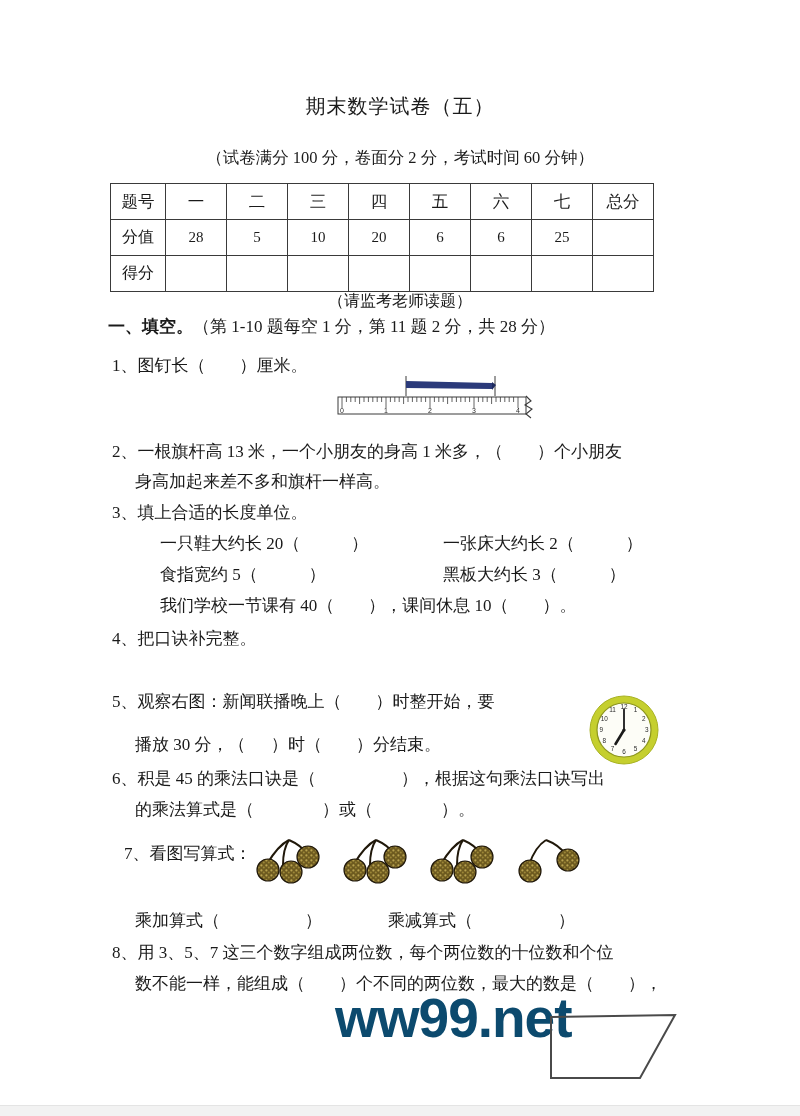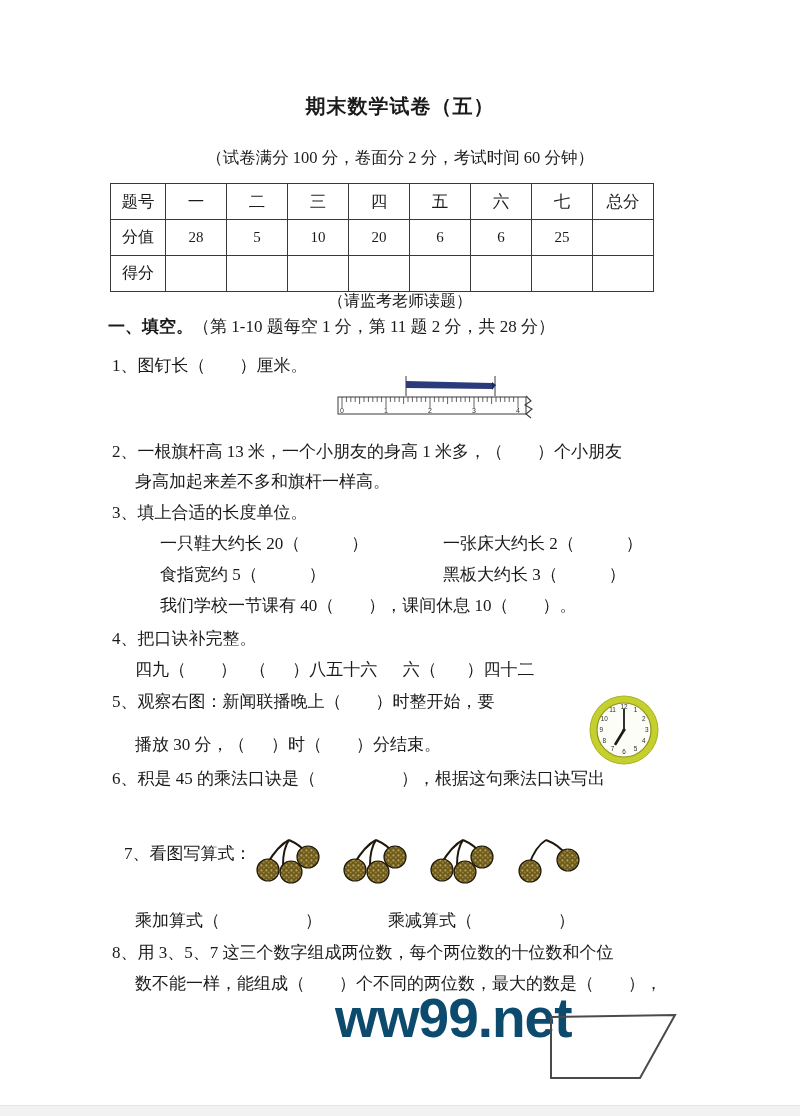--- a/index.html
+++ b/index.html
@@ -47,21 +47,21 @@
     z-index: 0;
   }
 
   
   .doc-title {
     position: absolute;
     left: 0; top: 93px;
     width: 800px;
     text-align: center;
     font-size: 20px;
-    font-weight: bold;
+    font-weight: normal;
     letter-spacing: 1px;
   }
   .doc-subtitle {
     position: absolute;
     left: 0; top: 147px;
     width: 800px;
     text-align: center;
     font-size: 16.5px;
   }
 
@@ -263,21 +263,20 @@
   <div class="line" style="left:135px; top:473px;">身高加起来差不多和旗杆一样高。</div>
 
   <div class="line" style="left:112px; top:504px;">3、填上合适的长度单位。</div>
   <div class="line" style="left:160px; top:535px;">一只鞋大约长 20（            ）</div>
   <div class="line" style="left:443px; top:535px;">一张床大约长 2（            ）</div>
   <div class="line" style="left:160px; top:566px;">食指宽约 5（            ）</div>
   <div class="line" style="left:443px; top:566px;">黑板大约长 3（            ）</div>
   <div class="line" style="left:160px; top:597px;">我们学校一节课有 40（        ），课间休息 10（        ）。</div>
 
   <div class="line" style="left:112px; top:630px;">4、把口诀补完整。</div>
-  <div class="line" style="left:135px; top:661px;">四九（        ）   （      ）八五十六      六（       ）四十二</div>
 
   <div class="line" style="left:112px; top:693px;">5、观察右图：新闻联播晚上（        ）时整开始，要</div>
   <div class="line" style="left:135px; top:736px;">播放 30 分，（      ）时（        ）分结束。</div>
 
   <div class="clock-wrap">
     <svg width="72" height="72" viewBox="0 0 72 72">
       <circle cx="36" cy="36" r="34" fill="#c5cf2e"></circle>
       <circle cx="36" cy="36" r="34" fill="none" stroke="#a8b223" stroke-width="1"></circle>
       <circle cx="36" cy="36" r="27" fill="#fdfdf7" stroke="#8d9620" stroke-width="1.2"></circle>
       <g fill="#2a2a2a" font-family="Liberation Sans, sans-serif" font-size="6.4" text-anchor="middle" dominant-baseline="middle">
@@ -296,20 +295,21 @@
       </g>
 
       <line x1="36" y1="36" x2="27.5" y2="50" stroke="#1a1a1a" stroke-width="2.6" stroke-linecap="round"></line>
 
       <line x1="36" y1="36" x2="36" y2="15.5" stroke="#1a1a1a" stroke-width="1.8" stroke-linecap="round"></line>
       <circle cx="36" cy="36" r="1.6" fill="#1a1a1a"></circle>
     </svg>
   </div>
 
   <div class="line" style="left:112px; top:770px;">6、积是 45 的乘法口诀是（                    ），根据这句乘法口诀写出</div>
+  <div class="line" style="left:135px; top:801px;">的乘法算式是（                ）或（                ）。</div>
 
   <div class="line" style="left:124px; top:845px;text-align:center;">7、看图写算式：</div>
 
   <div class="cherry-row">
     <svg width="350" height="52" viewBox="0 0 350 52">
       <defs>
         <pattern id="cherrytex" width="5" height="5" patternUnits="userSpaceOnUse">
           <rect width="5" height="5" fill="#6d5a1f"></rect>
           <circle cx="1.4" cy="1.4" r="1.1" fill="#b8a24f"></circle>
           <circle cx="3.8" cy="3.6" r="1.0" fill="#9c8738"></circle>

